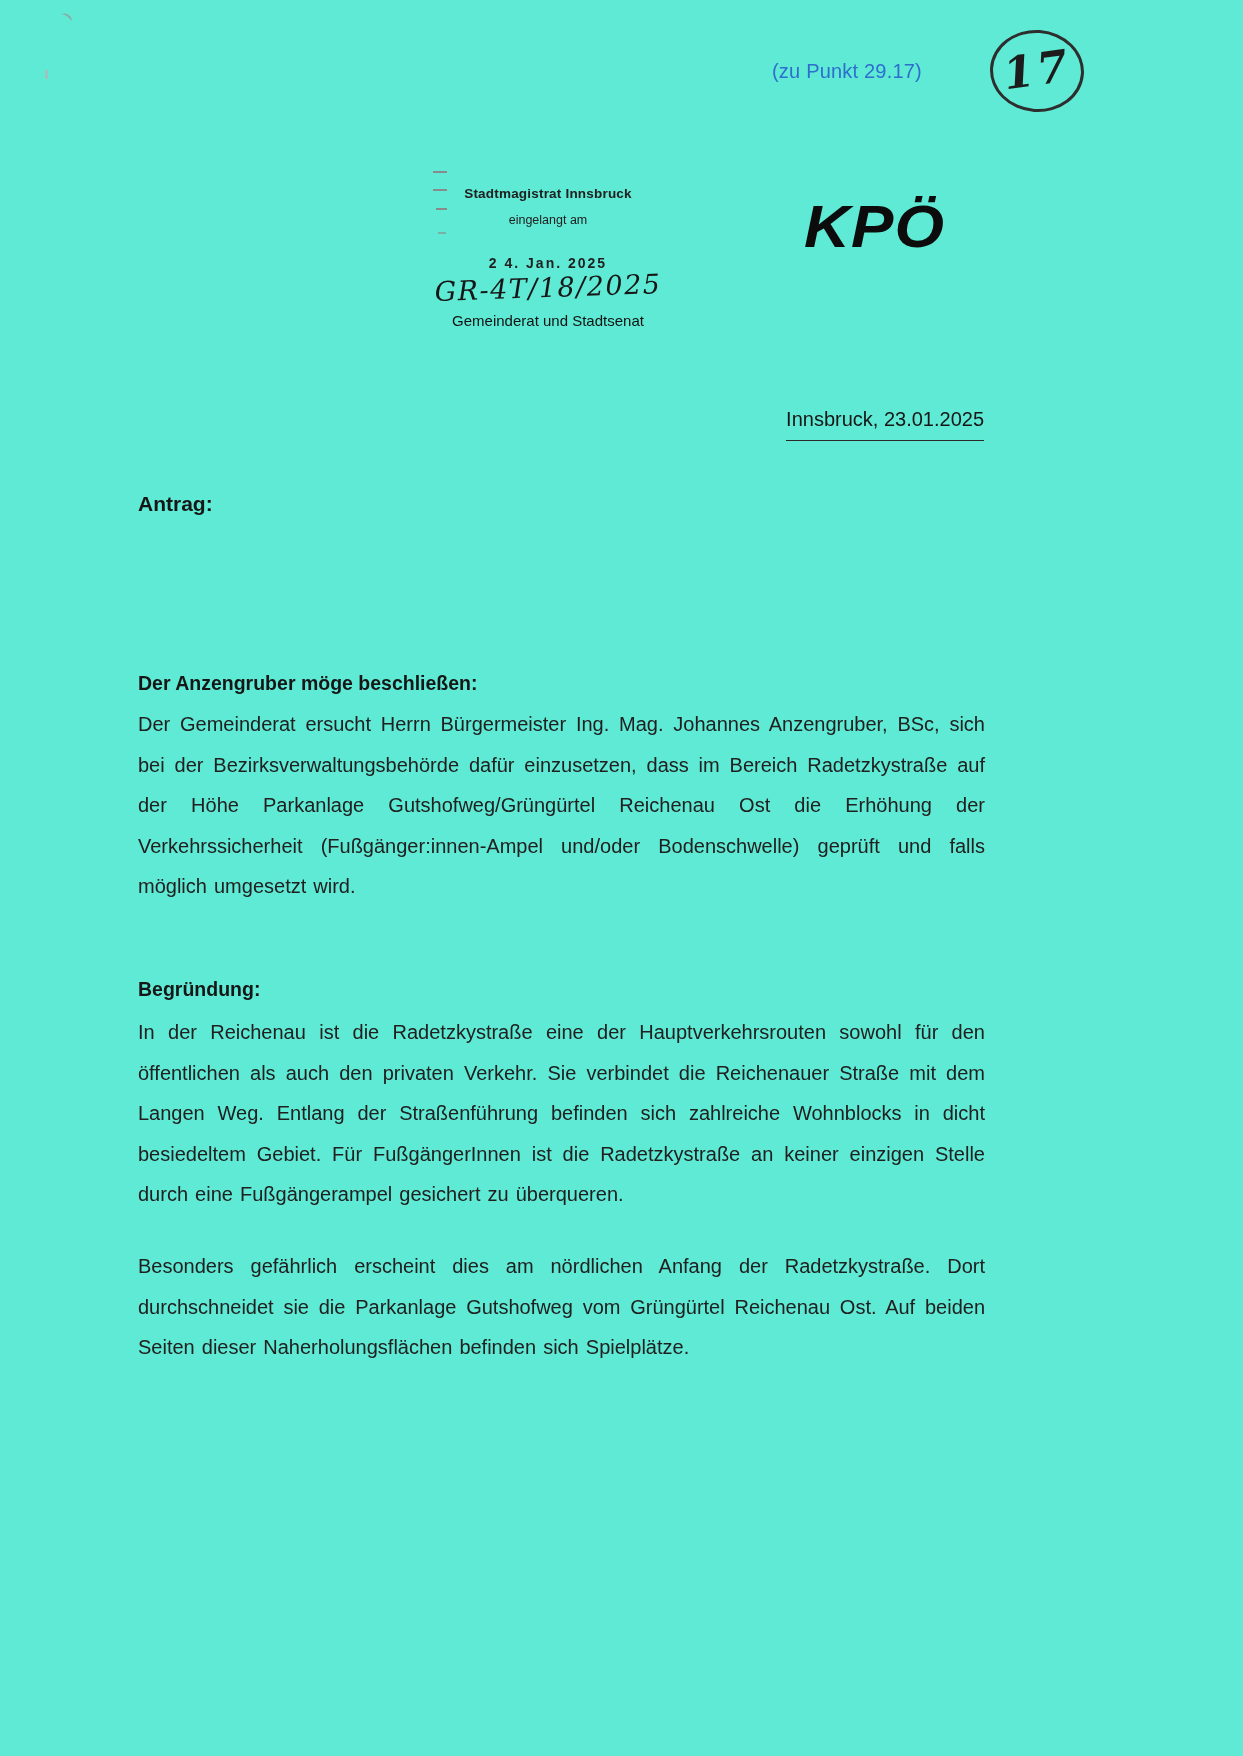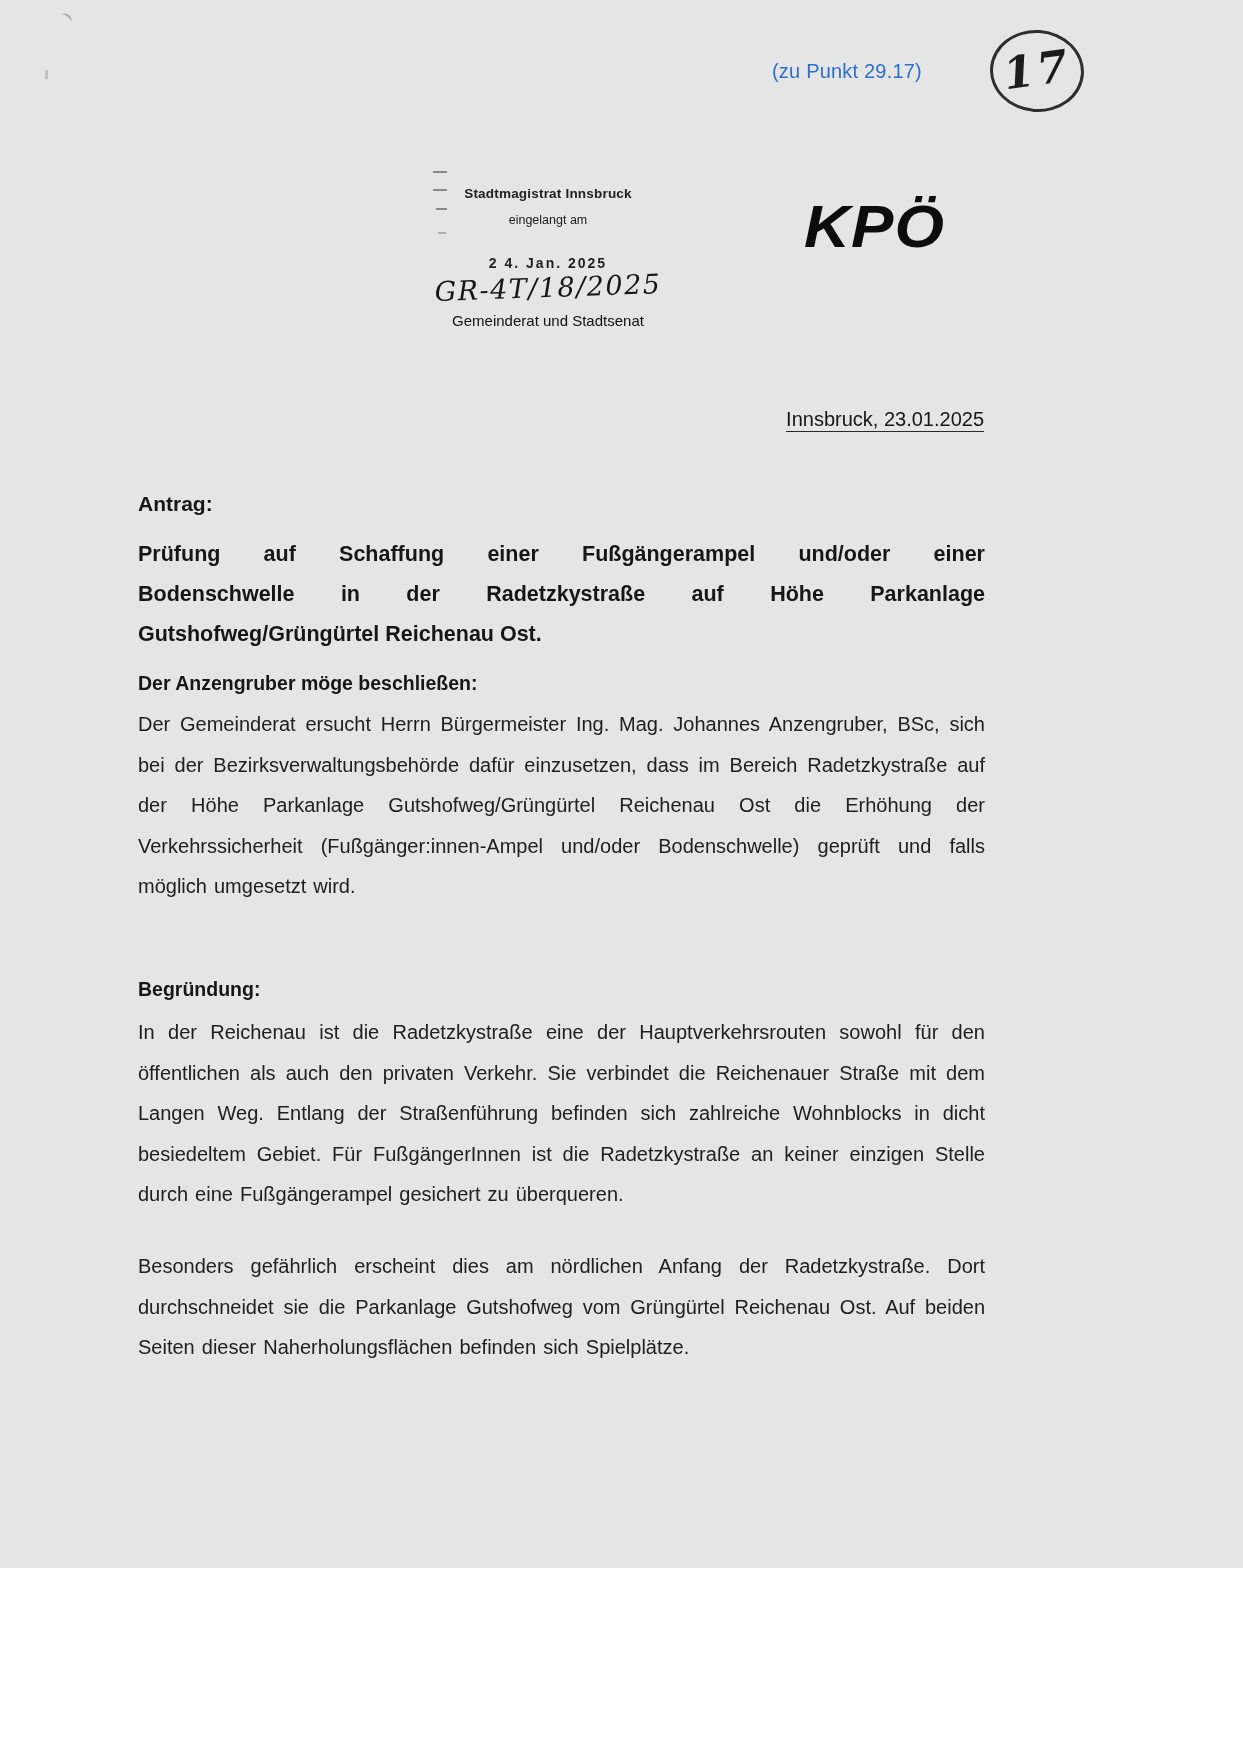--- a/index.html
+++ b/index.html
@@ -1,20 +1,20 @@
 <!DOCTYPE html>
 <html><head>
 <meta charset="utf-8">
 <style>
   * { margin:0; padding:0; box-sizing:border-box; }
   html,body { background:#ffffff; }
   .page {
     position:relative;
-    width:1243px; height:1568px;
-    background:#e5e5e5;
+    width:1243px; height:1756px;
+    background:#5eead4;
     font-family:"Liberation Sans", sans-serif;
     color:#1e1e1e;
     overflow:hidden;
   }
 
   
   .art1 { position:absolute; left:60px; top:14px; width:12px; height:9px;
           border-top:2px solid #9a9a9a; border-radius:50%; transform:rotate(35deg); opacity:.8; }
   .art2 { position:absolute; left:45px; top:70px; width:3px; height:9px; background:#b5b5b5; opacity:.7; }
 
@@ -56,21 +56,21 @@
   
   .logo {
     position:absolute; left:804px; top:192px;
     font-size:60px; font-weight:800; font-style:italic;
     letter-spacing:1px; transform:scaleX(1.06); transform-origin:left;
     color:#0c0c0c;
   }
 
   
   .place-date { position:absolute; left:138px; top:408px; width:846px; text-align:right; font-size:20px; color:#161616; }
-  .place-date span { border-bottom:1.6px solid #2a2a2a; padding-bottom:1px;margin-left:8px; }
+  .place-date span { border-bottom:1.6px solid #2a2a2a; padding-bottom:10px;margin-left:8px; }
 
   
   .antrag { position:absolute; left:138px; top:492px; font-size:21px; font-weight:bold; color:#161616; }
 
   .title { position:absolute; left:138px; top:534px; width:847px;
            font-size:21.5px; font-weight:bold; line-height:40px; color:#161616; }
   .title .just { text-align:justify; text-align-last:justify; }
 
   .res-head { position:absolute; left:138px; top:672px; font-size:19.5px; font-weight:bold; color:#161616; }
 
@@ -110,25 +110,20 @@
   </div>
 
   <div class="logo">KPÖ</div>
 
   <div class="place-date">
     <span>Innsbruck, 23.01.2025</span>
   </div>
 
   <div class="antrag">Antrag:</div>
 
-  <div class="title">
-    <div class="just">Prüfung auf Schaffung einer Fußgängerampel und/oder einer</div>
-    <div class="just">Bodenschwelle in der Radetzkystraße auf Höhe Parkanlage</div>
-    <div>Gutshofweg/Grüngürtel Reichenau Ost.</div>
-  </div>
 
   <div class="res-head">Der Anzengruber möge beschließen:</div>
 
   <div class="para res-text">Der Gemeinderat ersucht Herrn Bürgermeister Ing. Mag. Johannes Anzengruber, BSc, sich bei der Bezirksverwaltungsbehörde dafür einzusetzen, dass im Bereich Radetzkystraße auf der Höhe Parkanlage Gutshofweg/Grüngürtel Reichenau Ost die Erhöhung der Verkehrssicherheit (Fußgänger:innen-Ampel und/oder Bodenschwelle) geprüft und falls möglich umgesetzt wird.</div>
 
   <div class="reason-head">Begründung:</div>
 
   <div class="para p1">In der Reichenau ist die Radetzkystraße eine der Hauptverkehrsrouten sowohl für den öffentlichen als auch den privaten Verkehr. Sie verbindet die Reichenauer Straße mit dem Langen Weg. Entlang der Straßenführung befinden sich zahlreiche Wohnblocks in dicht besiedeltem Gebiet. Für FußgängerInnen ist die Radetzkystraße an keiner einzigen Stelle durch eine Fußgängerampel gesichert zu überqueren.</div>
 
   <div class="para p2">Besonders gefährlich erscheint dies am nördlichen Anfang der Radetzkystraße. Dort durchschneidet sie die Parkanlage Gutshofweg vom Grüngürtel Reichenau Ost. Auf beiden Seiten dieser Naherholungsflächen befinden sich Spielplätze.</div>

